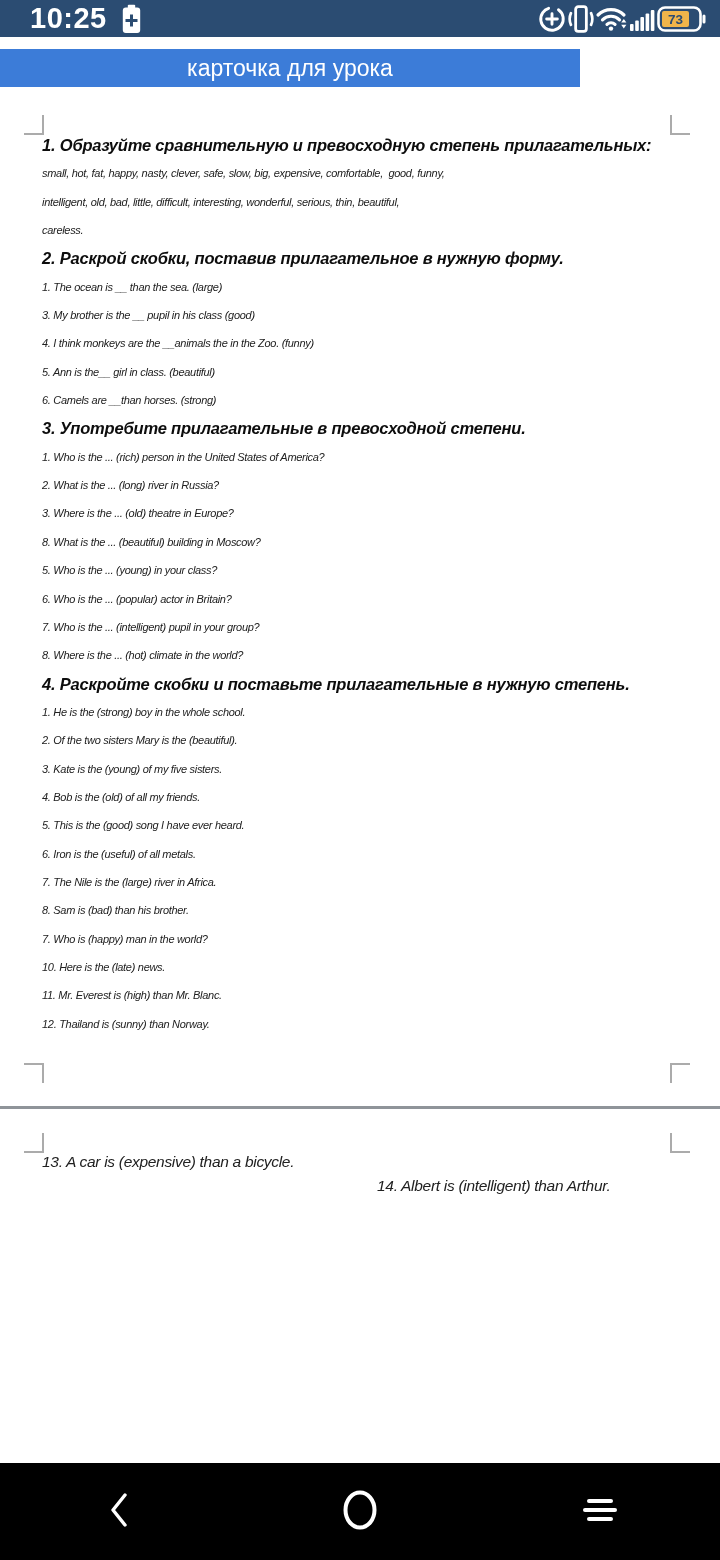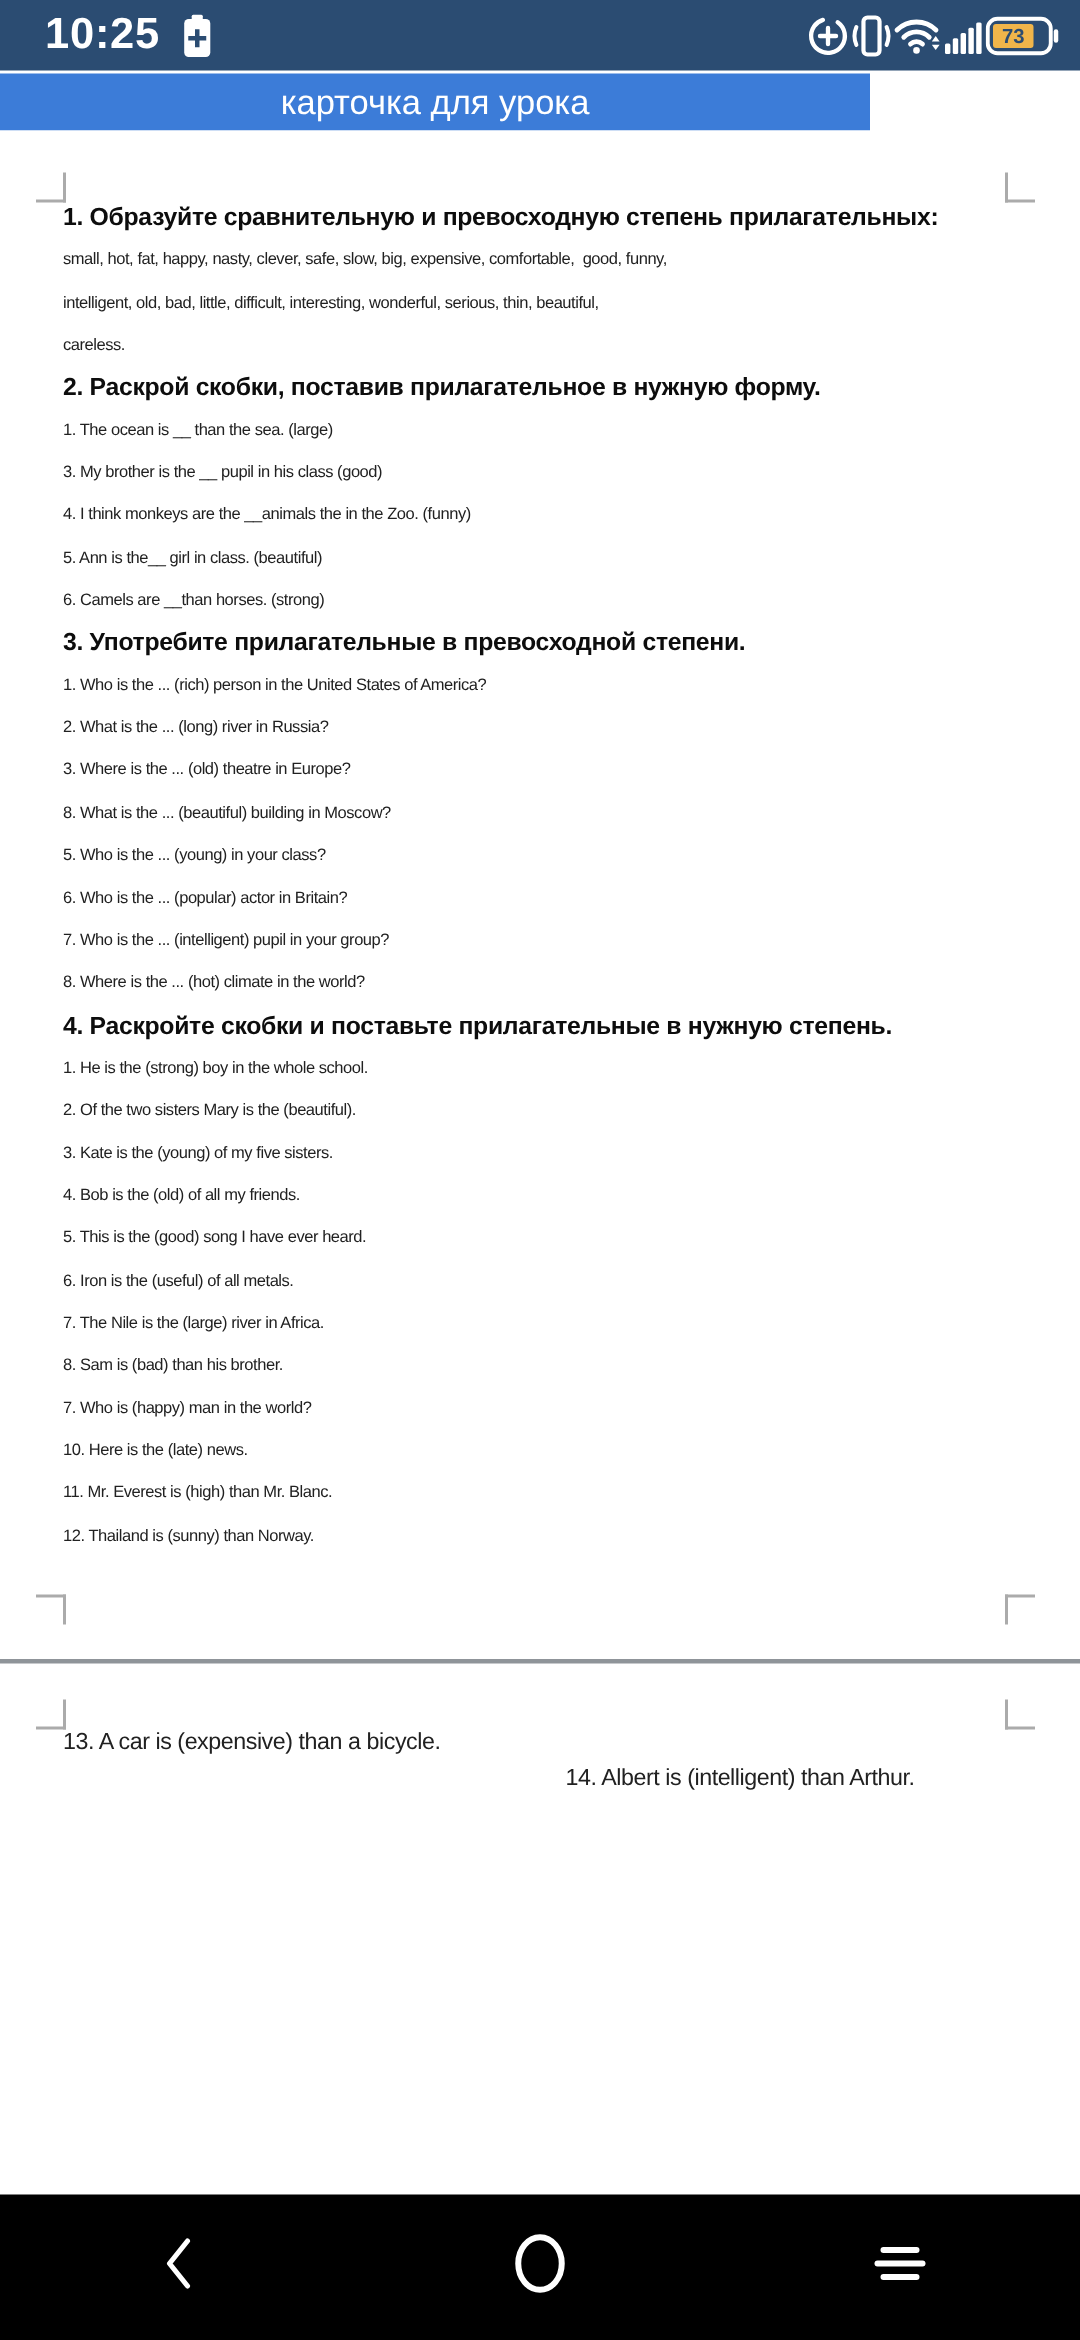--- a/index.html
+++ b/index.html
@@ -1,33 +1,33 @@
 <!DOCTYPE html>
 <html><head>
 <meta charset="utf-8">
 <style>
   html,body{margin:0;padding:0;background:#fff;}
   .screen{position:relative;width:720px;height:1560px;overflow:hidden;
           font-family:"Liberation Sans",sans-serif;background:#fff;}
 
   
-  .status-bar{position:absolute;left:0;top:0;width:720px;height:47px;background:#2b4c72;
+  .status-bar{position:absolute;left:0;top:0;width:720px;height:37px;background:#2b4c72;
               display:flex;align-items:center;color:#fff;}
   .sb-time{font-size:29px;font-weight:bold;margin-left:30px;letter-spacing:.5px;}
   .sb-left-icon{margin-left:14px;display:flex;align-items:center;}
   .sb-right{margin-left:auto;margin-right:14px;display:flex;align-items:center;}
   .sb-right svg{display:block;}
 
   
   .app-header{position:absolute;left:0;top:49px;width:580px;height:38px;background:#3c7cd8;
               display:flex;align-items:center;justify-content:center;}
   .app-title{color:#fff;font-size:23px;}
 
   
-  .doc{position:absolute;left:0;top:87px;width:720px;height:1291px;background:#ffffff;}
+  .doc{position:absolute;left:0;top:87px;width:720px;height:1291px;background:#ffffff;font-style:italic;}
   .doc-text{position:absolute;left:42px;top:44px;width:648px;}
   .doc-line{font-size:11px;line-height:28.35px;color:#212121;letter-spacing:-0.3px;white-space:pre;}
   .doc-line.bold{font-weight:bold;font-size:16.5px;color:#0d0d0d;letter-spacing:-0.2px;}
 
   
   .mark{position:absolute;width:18px;height:18px;}
   .m-tl{border-right:2px solid #ababab;border-bottom:2px solid #ababab;}
   .m-tr{border-left:2px solid #ababab;border-bottom:2px solid #ababab;}
   .m-bl{border-top:2px solid #ababab;border-right:2px solid #ababab;}
   .m-br{border-top:2px solid #ababab;border-left:2px solid #ababab;}

